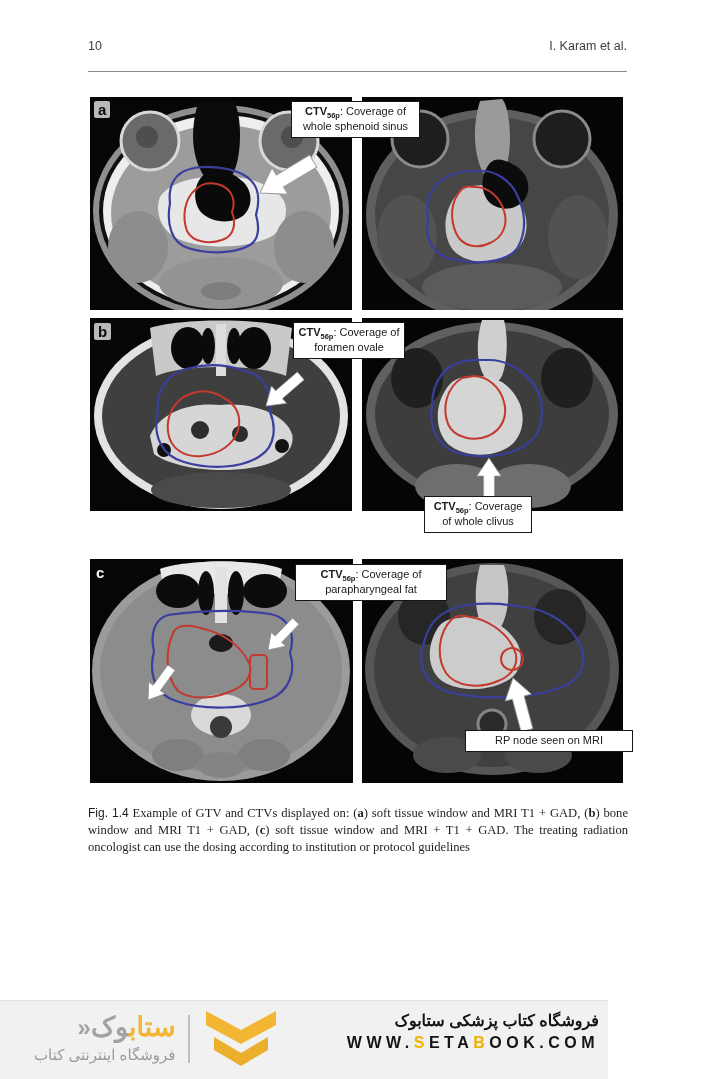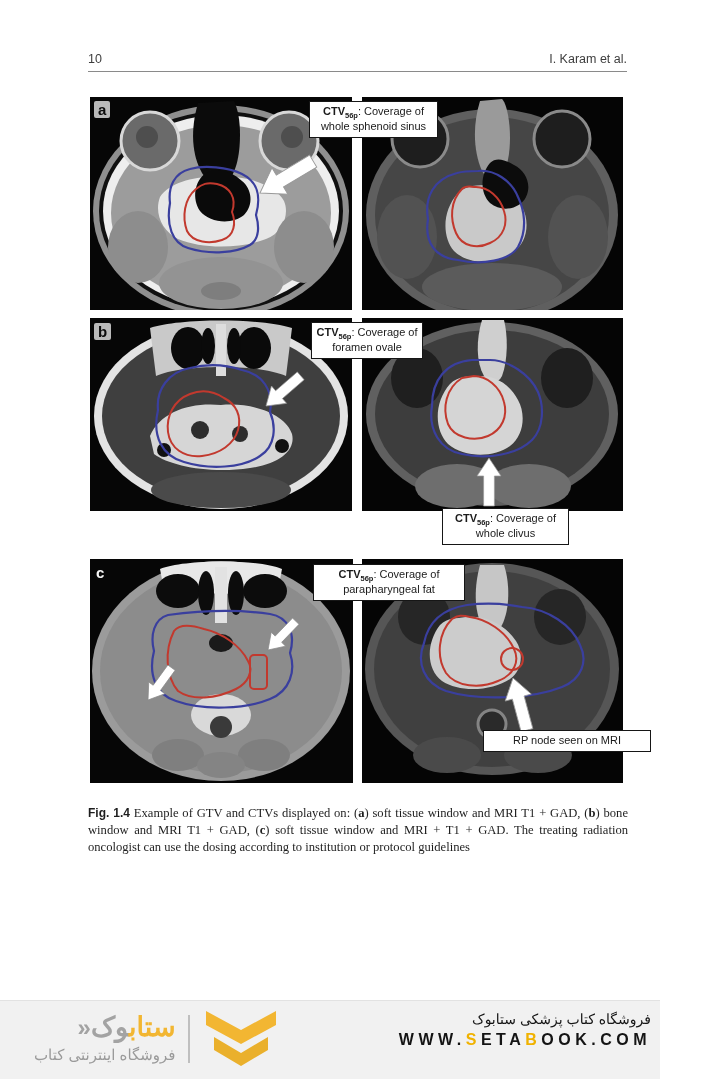--- a/index.html
+++ b/index.html
@@ -2,56 +2,56 @@
 <html><head>
 <meta charset="utf-8">
 <style>
   html,body{margin:0;padding:0;background:#ffffff;}
   #page{position:relative;width:712px;height:1079px;background:#ffffff;overflow:hidden;
         font-family:"Liberation Sans",sans-serif;}
 
   
   .hdr{position:absolute;left:88px;top:46px;width:539px;height:26px;
        border-bottom:1px solid #8a8a8a;display:flex;justify-content:space-between;
-       align-items:flex-end;padding-bottom:5px;box-sizing:border-box;
+       align-items:flex-end;padding-bottom:18px;box-sizing:border-box;
        font-size:12.5px;color:#3d3d3d;}
 
   
   .panel{position:absolute;display:block;}
   .plabel{position:absolute;font-size:15px;font-weight:bold;line-height:1;
           font-family:"Liberation Sans",sans-serif;}
   .plabel.dark{color:#0b0b0b;background:#b9b9b9;padding:1px 4px;border-radius:2px;}
   .plabel.light{color:#f5f5f5;}
 
   
   .callout{position:absolute;background:#ffffff;border:1.6px solid #161616;
            color:#1a1a1a;font-size:11px;line-height:1.24;text-align:center;
-           padding:3px 4px;box-sizing:border-box;font-family:"Liberation Sans",sans-serif;margin-left:18px;}
+           padding:3px 4px;box-sizing:border-box;font-family:"Liberation Sans",sans-serif;}
   .callout b{font-weight:bold;}
   .callout sub{font-size:7.5px;font-weight:bold;}
 
   
   .caption{position:absolute;left:88px;top:792px;width:540px;
            font-family:"Liberation Serif",serif;font-size:12.6px;line-height:1.36;
            color:#1e1e1e;text-align:justify;}
-  .caption .figlab{font-weight:bold;font-family:"Liberation Sans",sans-serif;font-size:12px;}
+  .caption .figlab{font-weight:normal;font-family:"Liberation Sans",sans-serif;font-size:12px;}
   .caption .bl{font-weight:bold;}
 
   
-  .footer{position:absolute;left:0;top:1000px;width:660px;height:79px;
+  .footer{position:absolute;left:0;top:1000px;width:608px;height:79px;
           background:#f1f1f1;border-top:1px solid #e2e2e2;}
   .f-left{position:absolute;left:34px;top:8px;display:flex;align-items:center;gap:12px;}
   .logo-word{font-size:27px;font-weight:bold;line-height:1;direction:rtl;}
   .logo-word .yel{color:#f2b632;}
   .logo-word .gry{color:#a3a3a3;}
   .logo-mark{color:#a3a3a3;font-weight:bold;font-size:24px;}
   .logo-tag{font-size:15px;color:#9a9a9a;text-align:center;margin-top:5px;direction:rtl;}
   .vbar{width:2px;height:48px;background:#bfbfbf;}
   .f-right{position:absolute;right:9px;top:10px;text-align:right;}
-  .store-title{font-size:14px;color:#141414;direction:rtl;font-weight:400;}
+  .store-title{font-size:16px;color:#141414;direction:rtl;font-weight:700;}
   .site-url{margin-top:4px;font-size:16px;font-weight:bold;letter-spacing:4.5px;
             color:#141414;font-family:Liberation Sans, sans-serif;cursor:pointer;}
   .site-url .yel{color:#f0b200;}
 </style>
 </head>
 <body>
 
 <div id="page">
 
   <div class="hdr">
@@ -202,21 +202,21 @@
   <span class="plabel light" style="left:96px;top:565px">c</span>
 
   <div class="callout" style="left:291px;top:101px;width:129px">
     <b><span>CTV</span><sub>56p</sub></b><span>: Coverage of whole sphenoid sinus</span>
   </div>
 
   <div class="callout" style="left:293px;top:322px;width:112px">
     <b><span>CTV</span><sub>56p</sub></b><span>: Coverage of foramen ovale</span>
   </div>
 
-  <div class="callout" style="left:424px;top:508px;width:127px">
+  <div class="callout" style="left:424px;top:496px;width:108px">
     <b><span>CTV</span><sub>56p</sub></b><span>: Coverage of whole clivus</span>
   </div>
 
 
   <div class="callout" style="left:295px;top:564px;width:152px">
     <b><span>CTV</span><sub>56p</sub></b><span>: Coverage of parapharyngeal fat</span>
   </div>
 
   <div class="callout" style="left:465px;top:730px;width:168px">
     <span>RP node seen on MRI</span>

